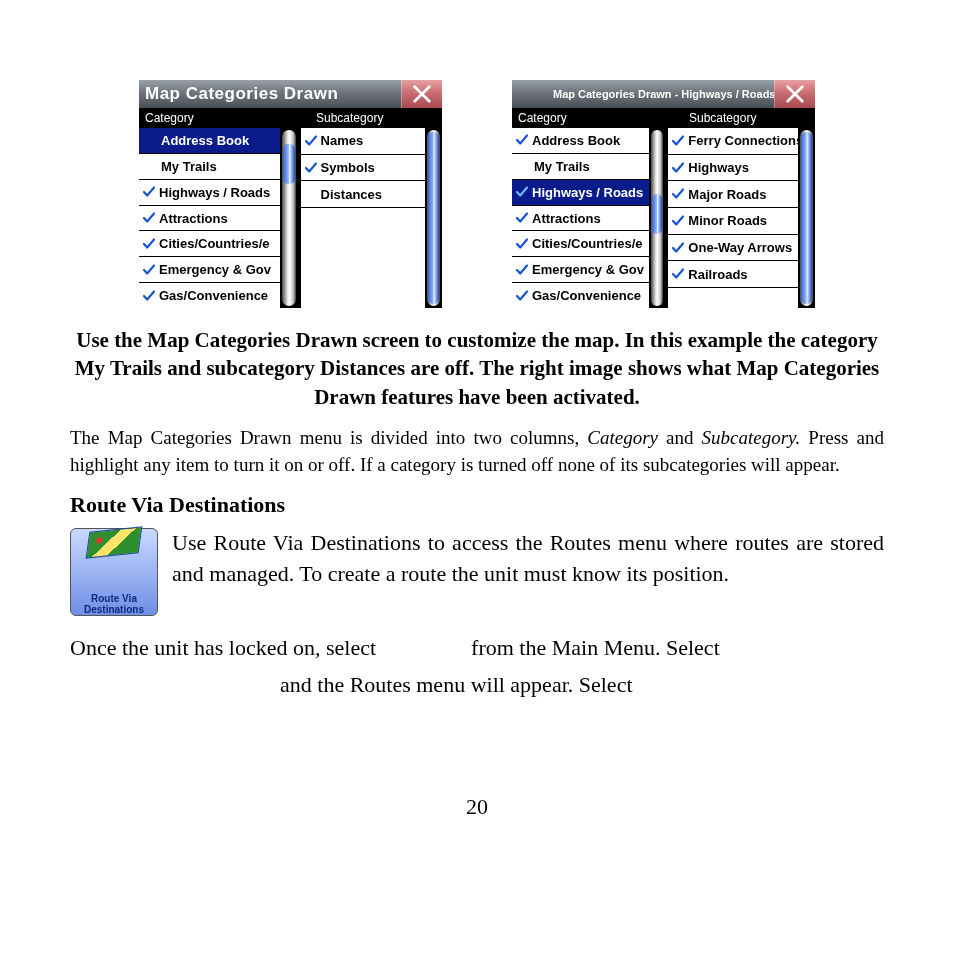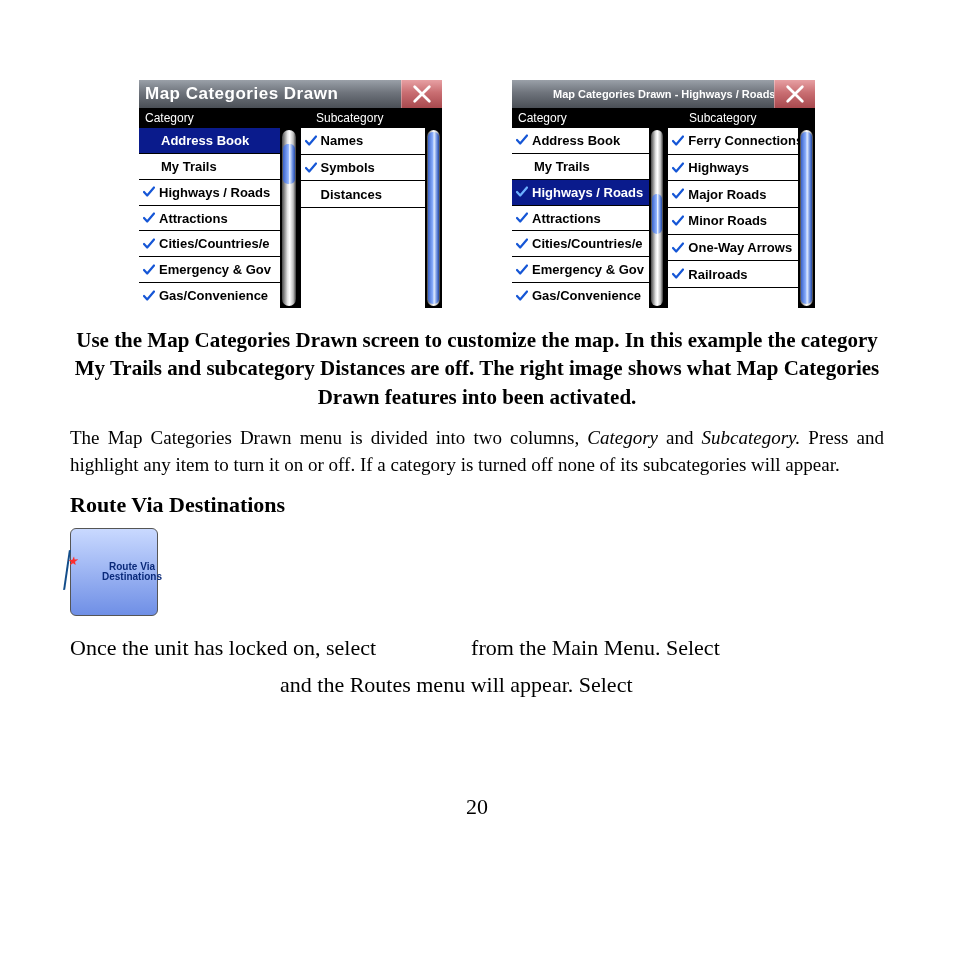--- a/index.html
+++ b/index.html
@@ -143,23 +143,23 @@
     align-items:flex-start;
     gap: 14px;
     margin-bottom: 14px;
   }
   .app-icon {
     width: 86px; height: 86px;
     border: 1px solid #555;
     border-radius: 6px;
     background: linear-gradient(#c9d9ff,#6f8fe6);
     display:flex;
-    flex-direction:row;
+    flex-direction:column;
     align-items:center;
-    justify-content:center;
+    justify-content:flex-end;
     flex:0 0 auto;
     gap:34px;
   }
   .app-icon .map {
     width: 50px; height: 38px;
     transform: skewX(-14deg) rotate(-6deg);
     background: linear-gradient(135deg,#2f8f2f 0 40%, #ffe36b 40% 60%, #2f8f2f 60% 100%);
     border: 1px solid #134d8a;
     position:relative;
     margin-bottom:4px;
@@ -426,36 +426,37 @@
           </div>
       <div class="scroll">
         <div class="track">
           <div class="thumb" style="top:2px;height:172px"></div>
         </div>
       </div>
     </div>
       </div>
   </div>
 
-  <div class="caption">Use the Map Categories Drawn screen to customize the map. In this example the category My Trails and subcategory Distances are off. The right image shows what Map Categories Drawn features into been activated.</div>
+  <div class="caption">Use the Map Categories Drawn screen to customize the map. In this example the category My Trails and subcategory Distances are off. The right image shows what Map Categories Drawn features have been activated.</div>
 
   <div class="para">
     <span>The Map Categories Drawn menu is divided into two columns, </span><span class="it">Category</span><span> and </span><span class="it">Subcategory.</span><span> Press and highlight any item to turn it on or off. If a category is turned off none of its subcategories will appear.</span>
   </div>
 
   <div class="heading2">Route Via Destinations</div>
 
   <div class="icon-para">
     <div class="app-icon">
       <div class="map"></div>
       <div class="lbl">
         <span>Route Via</span><br>
         <span>Destinations</span>
       </div>
     </div>
+    <div class="txt">Use Route Via Destinations to access the Routes menu where routes are stored and managed. To create a route the unit must know its position.</div>
   </div>
 
   <div class="flow-para">
     <span>Once the unit has locked on, select</span><span class="gap"></span><span>from the Main Menu. Select</span><br>
     <span style="display:inline-block;width:210px;"></span><span>and the Routes menu will appear. Select</span><br>
     <span class="indent"></span>
   </div>
 
   <div class="pagenum">20</div>
 

